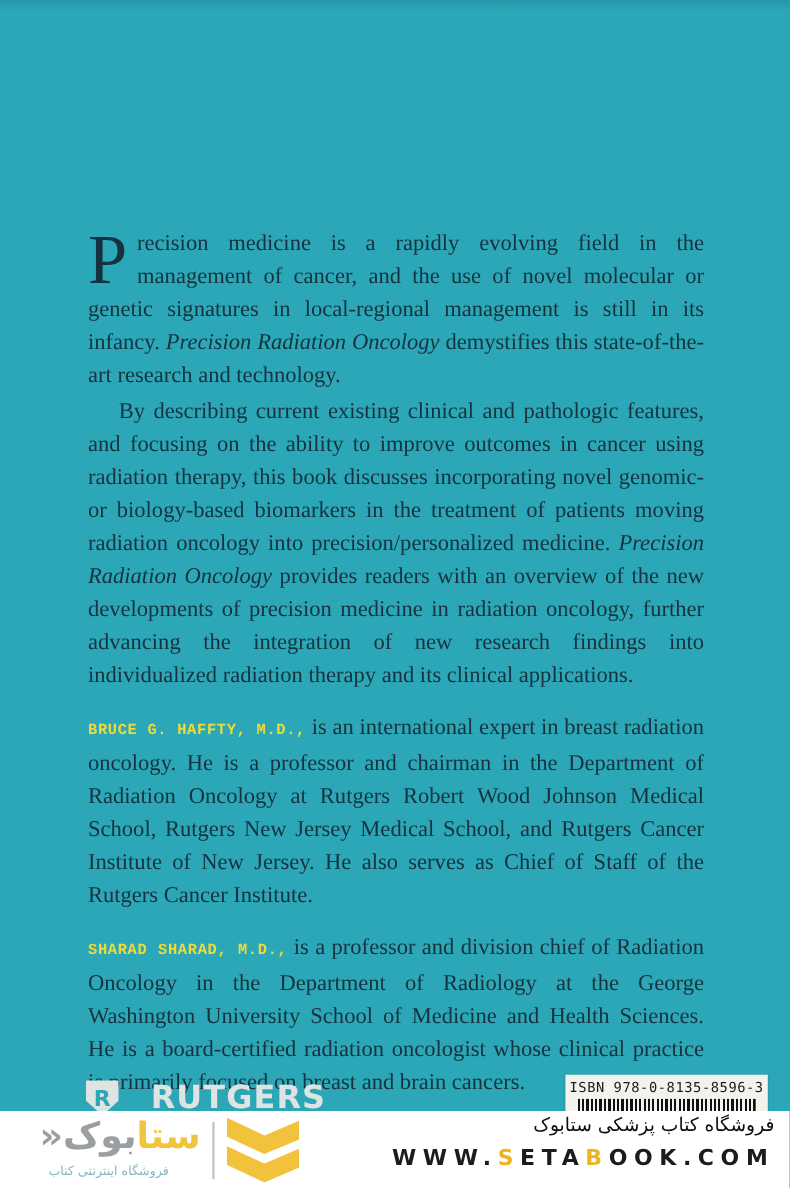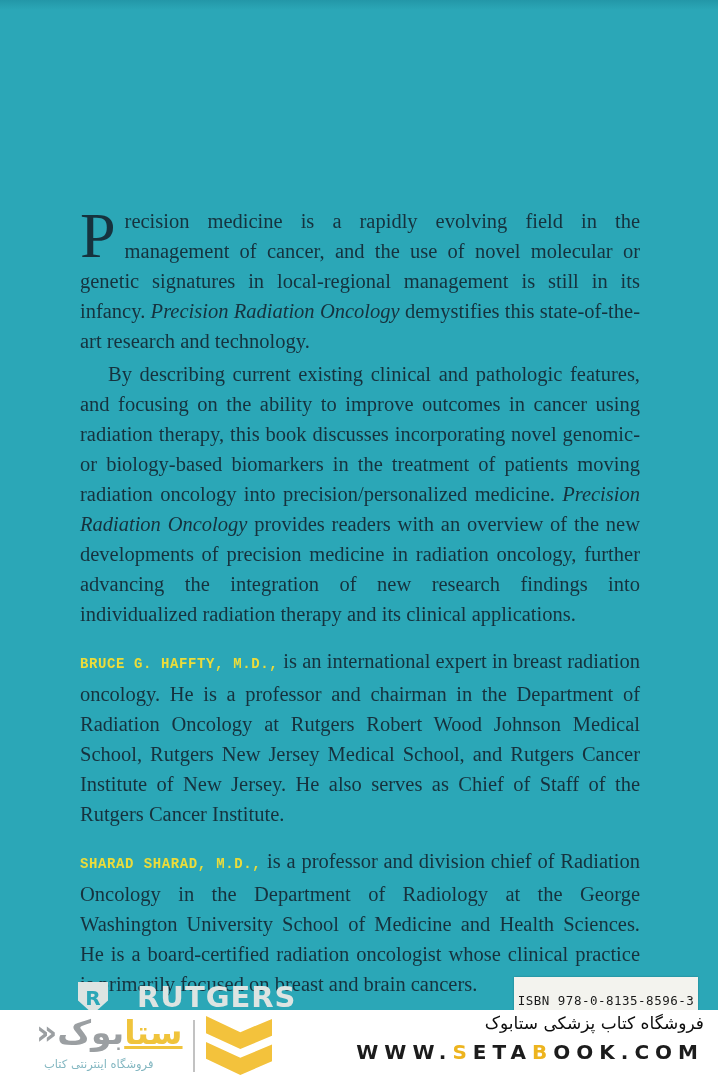--- a/index.html
+++ b/index.html
@@ -48,42 +48,42 @@
     display:flex; align-items:center; justify-content:center;
     font-family:"DejaVu Sans", sans-serif; font-weight:bold;
     color:#2ba7b7; font-size:20px;
   }
   .rutgers-word {
     font-family:"DejaVu Sans", sans-serif; font-weight:bold;
     font-size:29px; letter-spacing:1px; color:#dde4e2; line-height:30px;margin-left:20px;
   }
   .isbn {
     position:absolute; left:514px; top:977px; width:184px; height:46px;
-    background:#f3f3ee; box-sizing:border-box; padding-top:16px;
+    background:#f3f3ee; box-sizing:border-box; padding-top:4px;
     text-align:center; box-shadow:0 0 2px rgba(0,0,0,0.25);
   }
   .isbn-text {
     font-family:"DejaVu Sans Mono", monospace;
     font-size:12.5px; color:#1a1a1a; letter-spacing:0.5px;
   }
   .barcode {
     margin:3px auto 0; width:162px; height:20px;
     background:repeating-linear-gradient(90deg,#111 0 2px,#f3f3ee 2px 4px);
   }
   .footer {
     position:absolute; left:0; top:1010px; width:718px; height:70px;
     background:#ffffff;
   }
   .seta-wordmark {
     position:absolute; left:36px; top:0px;
     direction:rtl; unicode-bidi:isolate;
     font-family:"DejaVu Sans", sans-serif; font-weight:bold;
     font-size:33px; line-height:46px; letter-spacing:0;
   }
-  .wm-yellow { color:#f0c43c;text-decoration:underline; }
+  .wm-yellow { color:#f0c43c; }
   .wm-gray { color:#9b9fa2; }
   .seta-tagline {
     position:absolute; left:44px; top:47px;
     font-family:"DejaVu Sans", sans-serif;
     font-size:11.5px; color:#85b8c2; direction:rtl;
   }
   .logo-divider {
     position:absolute; left:193px; top:10px; width:2px; height:52px;
     background:#c2c2c2;
   }

